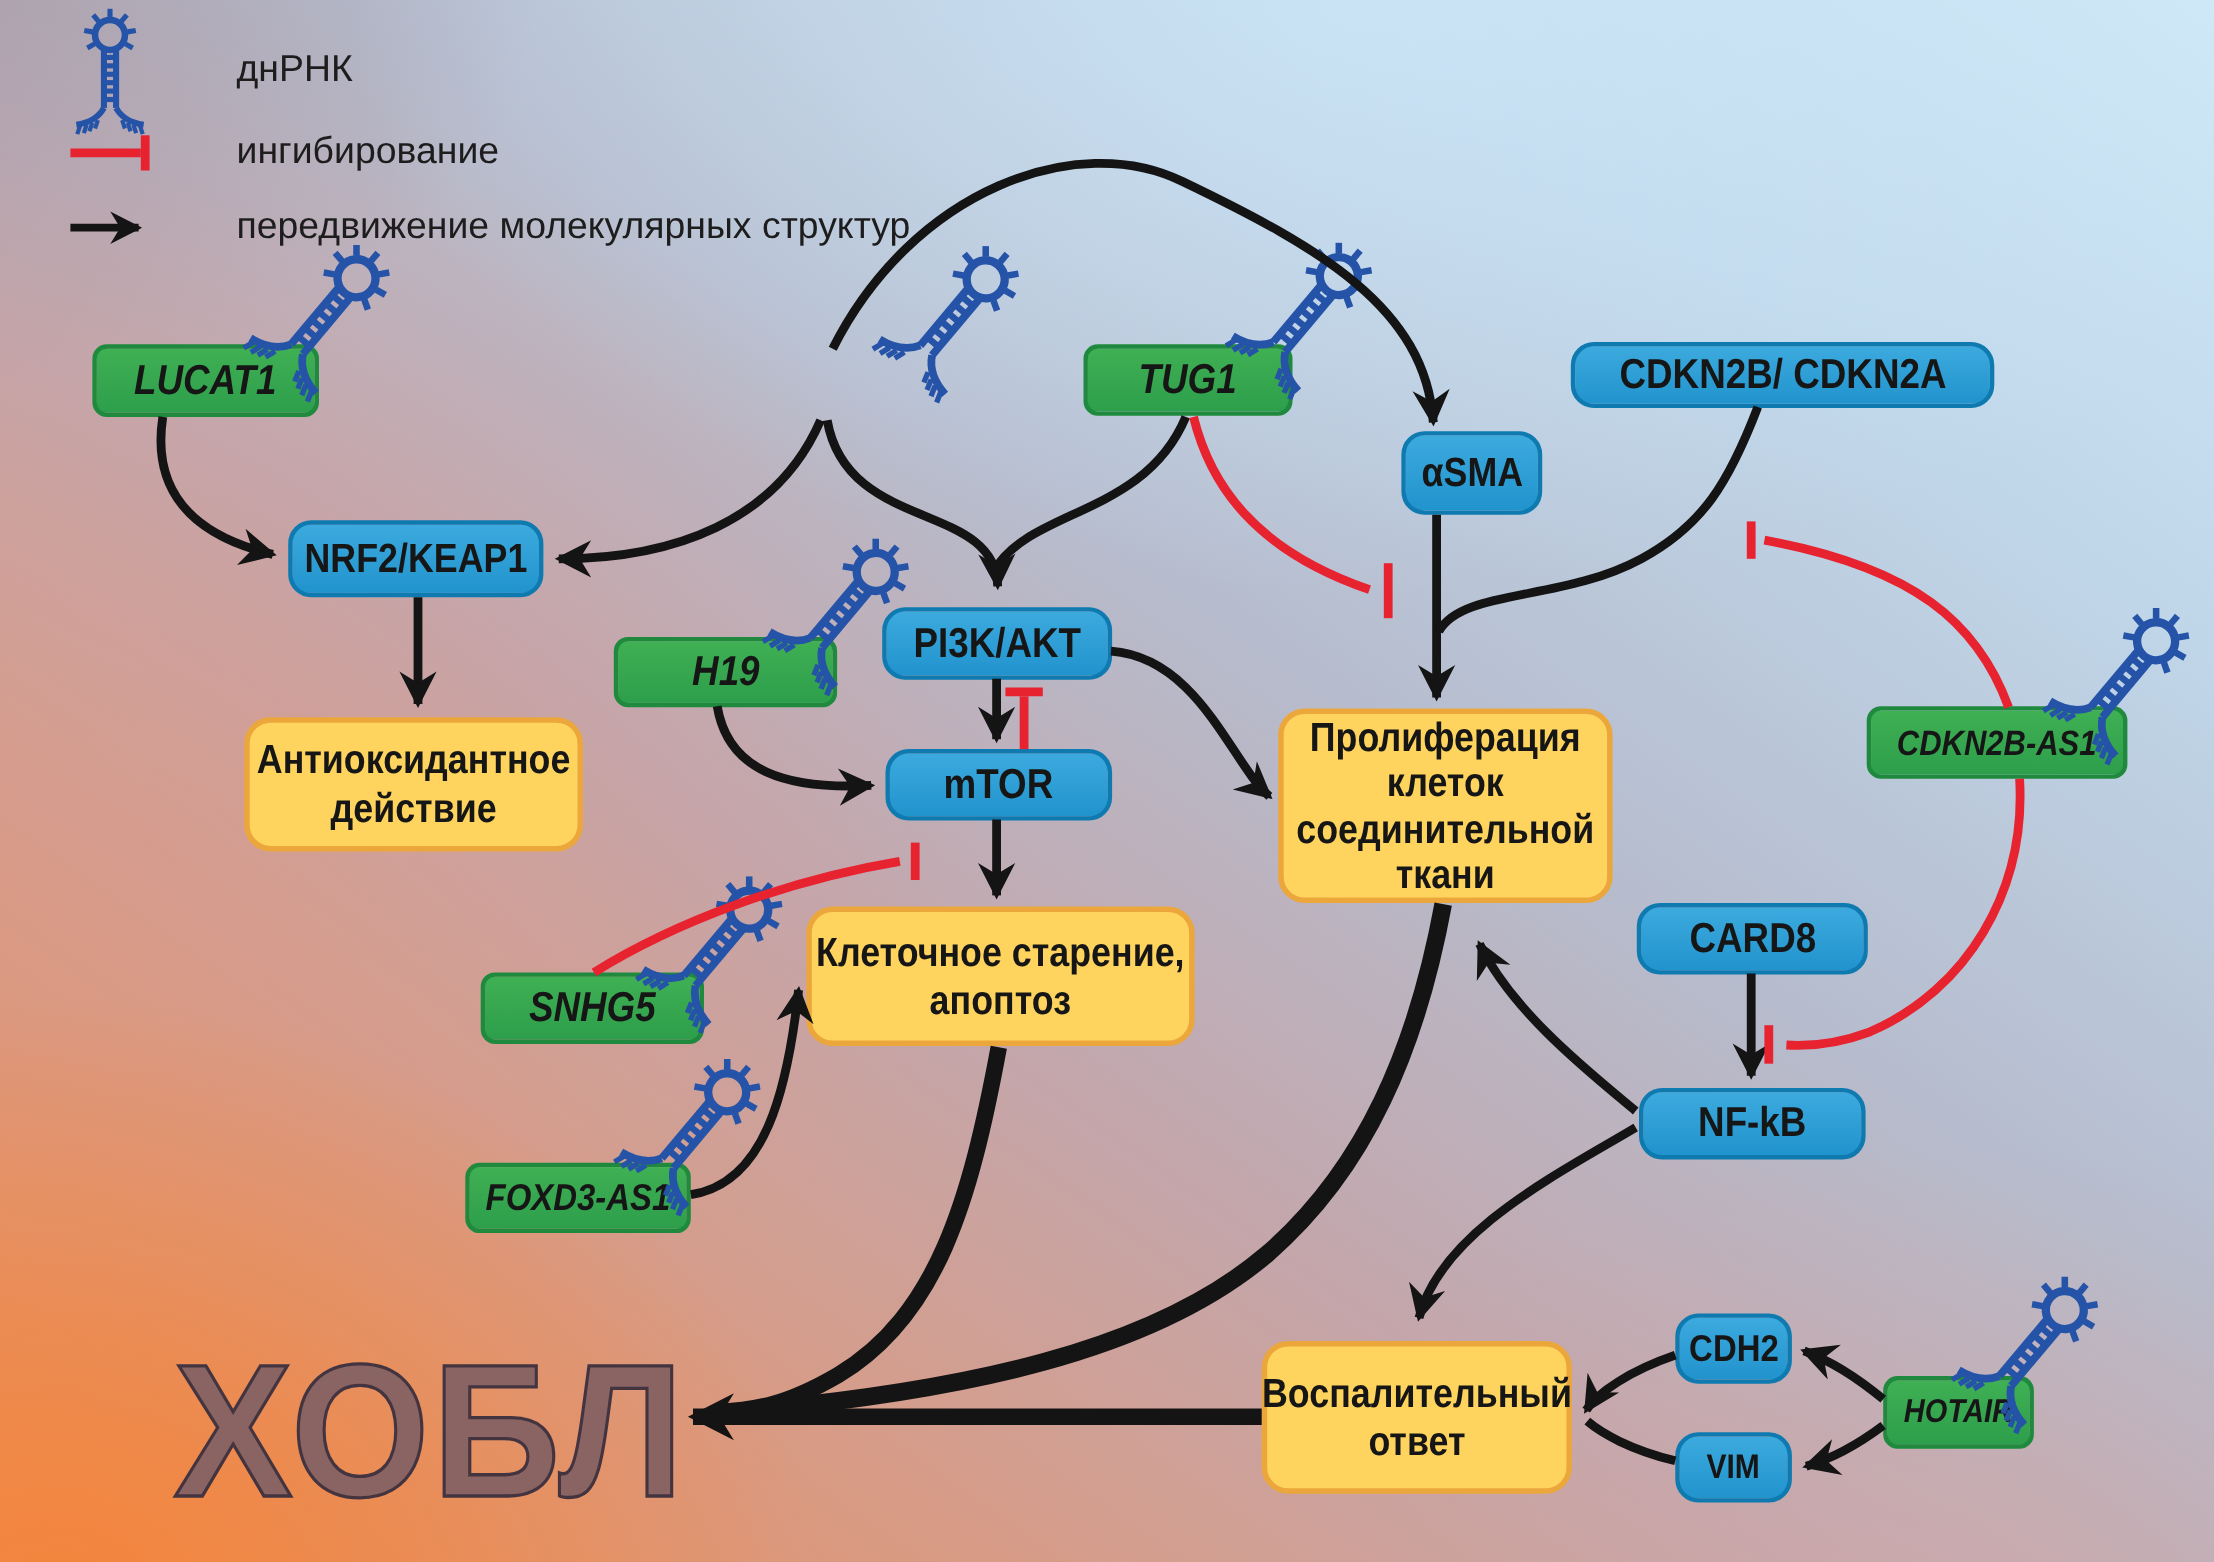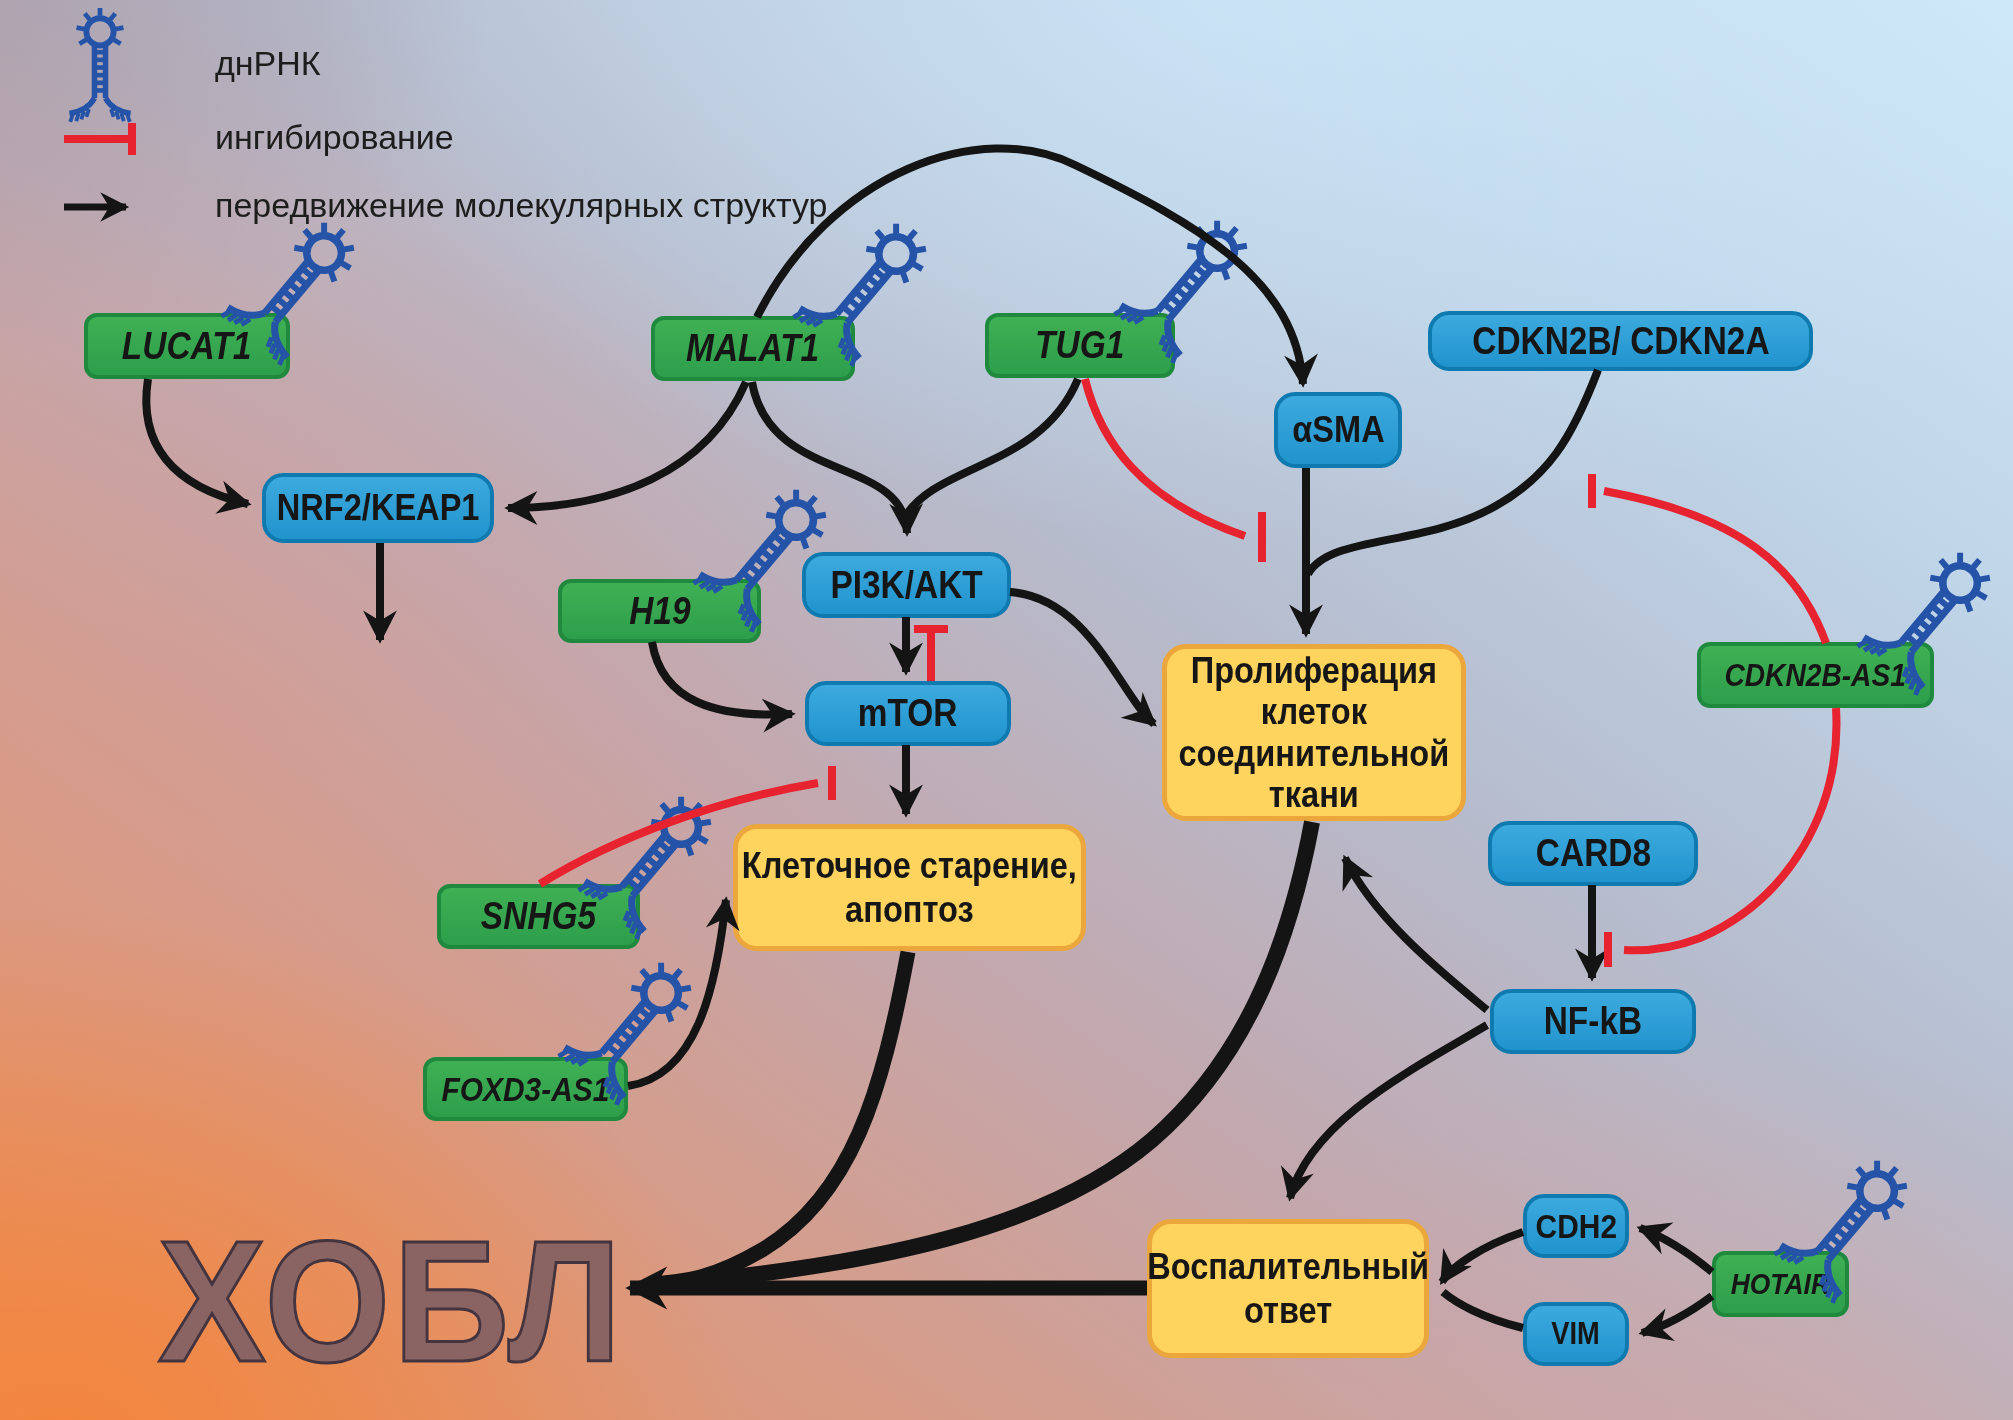--- a/index.html
+++ b/index.html
@@ -32,23 +32,20 @@
 
 <div id="stage">
 
   <div class="legend-label" style="left:215px;top:44px">днРНК</div>
   <div class="legend-label" style="left:215px;top:118px">ингибирование</div>
   <div class="legend-label" style="left:215px;top:186px">передвижение молекулярных структур</div>
 
   <div class="box g" style="left:84px;top:313px;width:206px;height:66px">
       <span>LUCAT1</span>
     </div>
-  <div class="box g" style="left:651px;top:316px;width:204px;height:65px">
-      <span>MALAT1</span>
-    </div>
   <div class="box g" style="left:985px;top:313px;width:190px;height:65px">
       <span>TUG1</span>
     </div>
   <div class="box g" style="left:558px;top:579px;width:203px;height:64px">
       <span>H19</span>
     </div>
   <div class="box g" style="left:437px;top:884px;width:203px;height:65px">
       <span>SNHG5</span>
     </div>
   <div class="box g" style="left:423px;top:1057px;width:205px;height:64px;font-size:34px">
@@ -82,20 +79,24 @@
   <div class="box b" style="left:1490px;top:989px;width:206px;height:65px">
       <span>NF-kB</span>
     </div>
   <div class="box b" style="left:1523px;top:1194px;width:106px;height:64px;font-size:34px">
       <span>CDH2</span>
     </div>
   <div class="box b" style="left:1523px;top:1302px;width:106px;height:64px;font-size:31px">
       <span>VIM</span>
     </div>
 
+  <div class="box y" style="left:222px;top:652px;width:308px;height:122px">
+      <span>Антиоксидантное
+действие</span>
+    </div>
   <div class="box y" style="left:733px;top:824px;width:353px;height:127px">
       <span>Клеточное старение,
 апоптоз</span>
     </div>
   <div class="box y" style="left:1162px;top:644px;width:304px;height:177px;line-height:1.12">
       <span>Пролиферация
 клеток
 соединительной
 ткани</span>
     </div>

